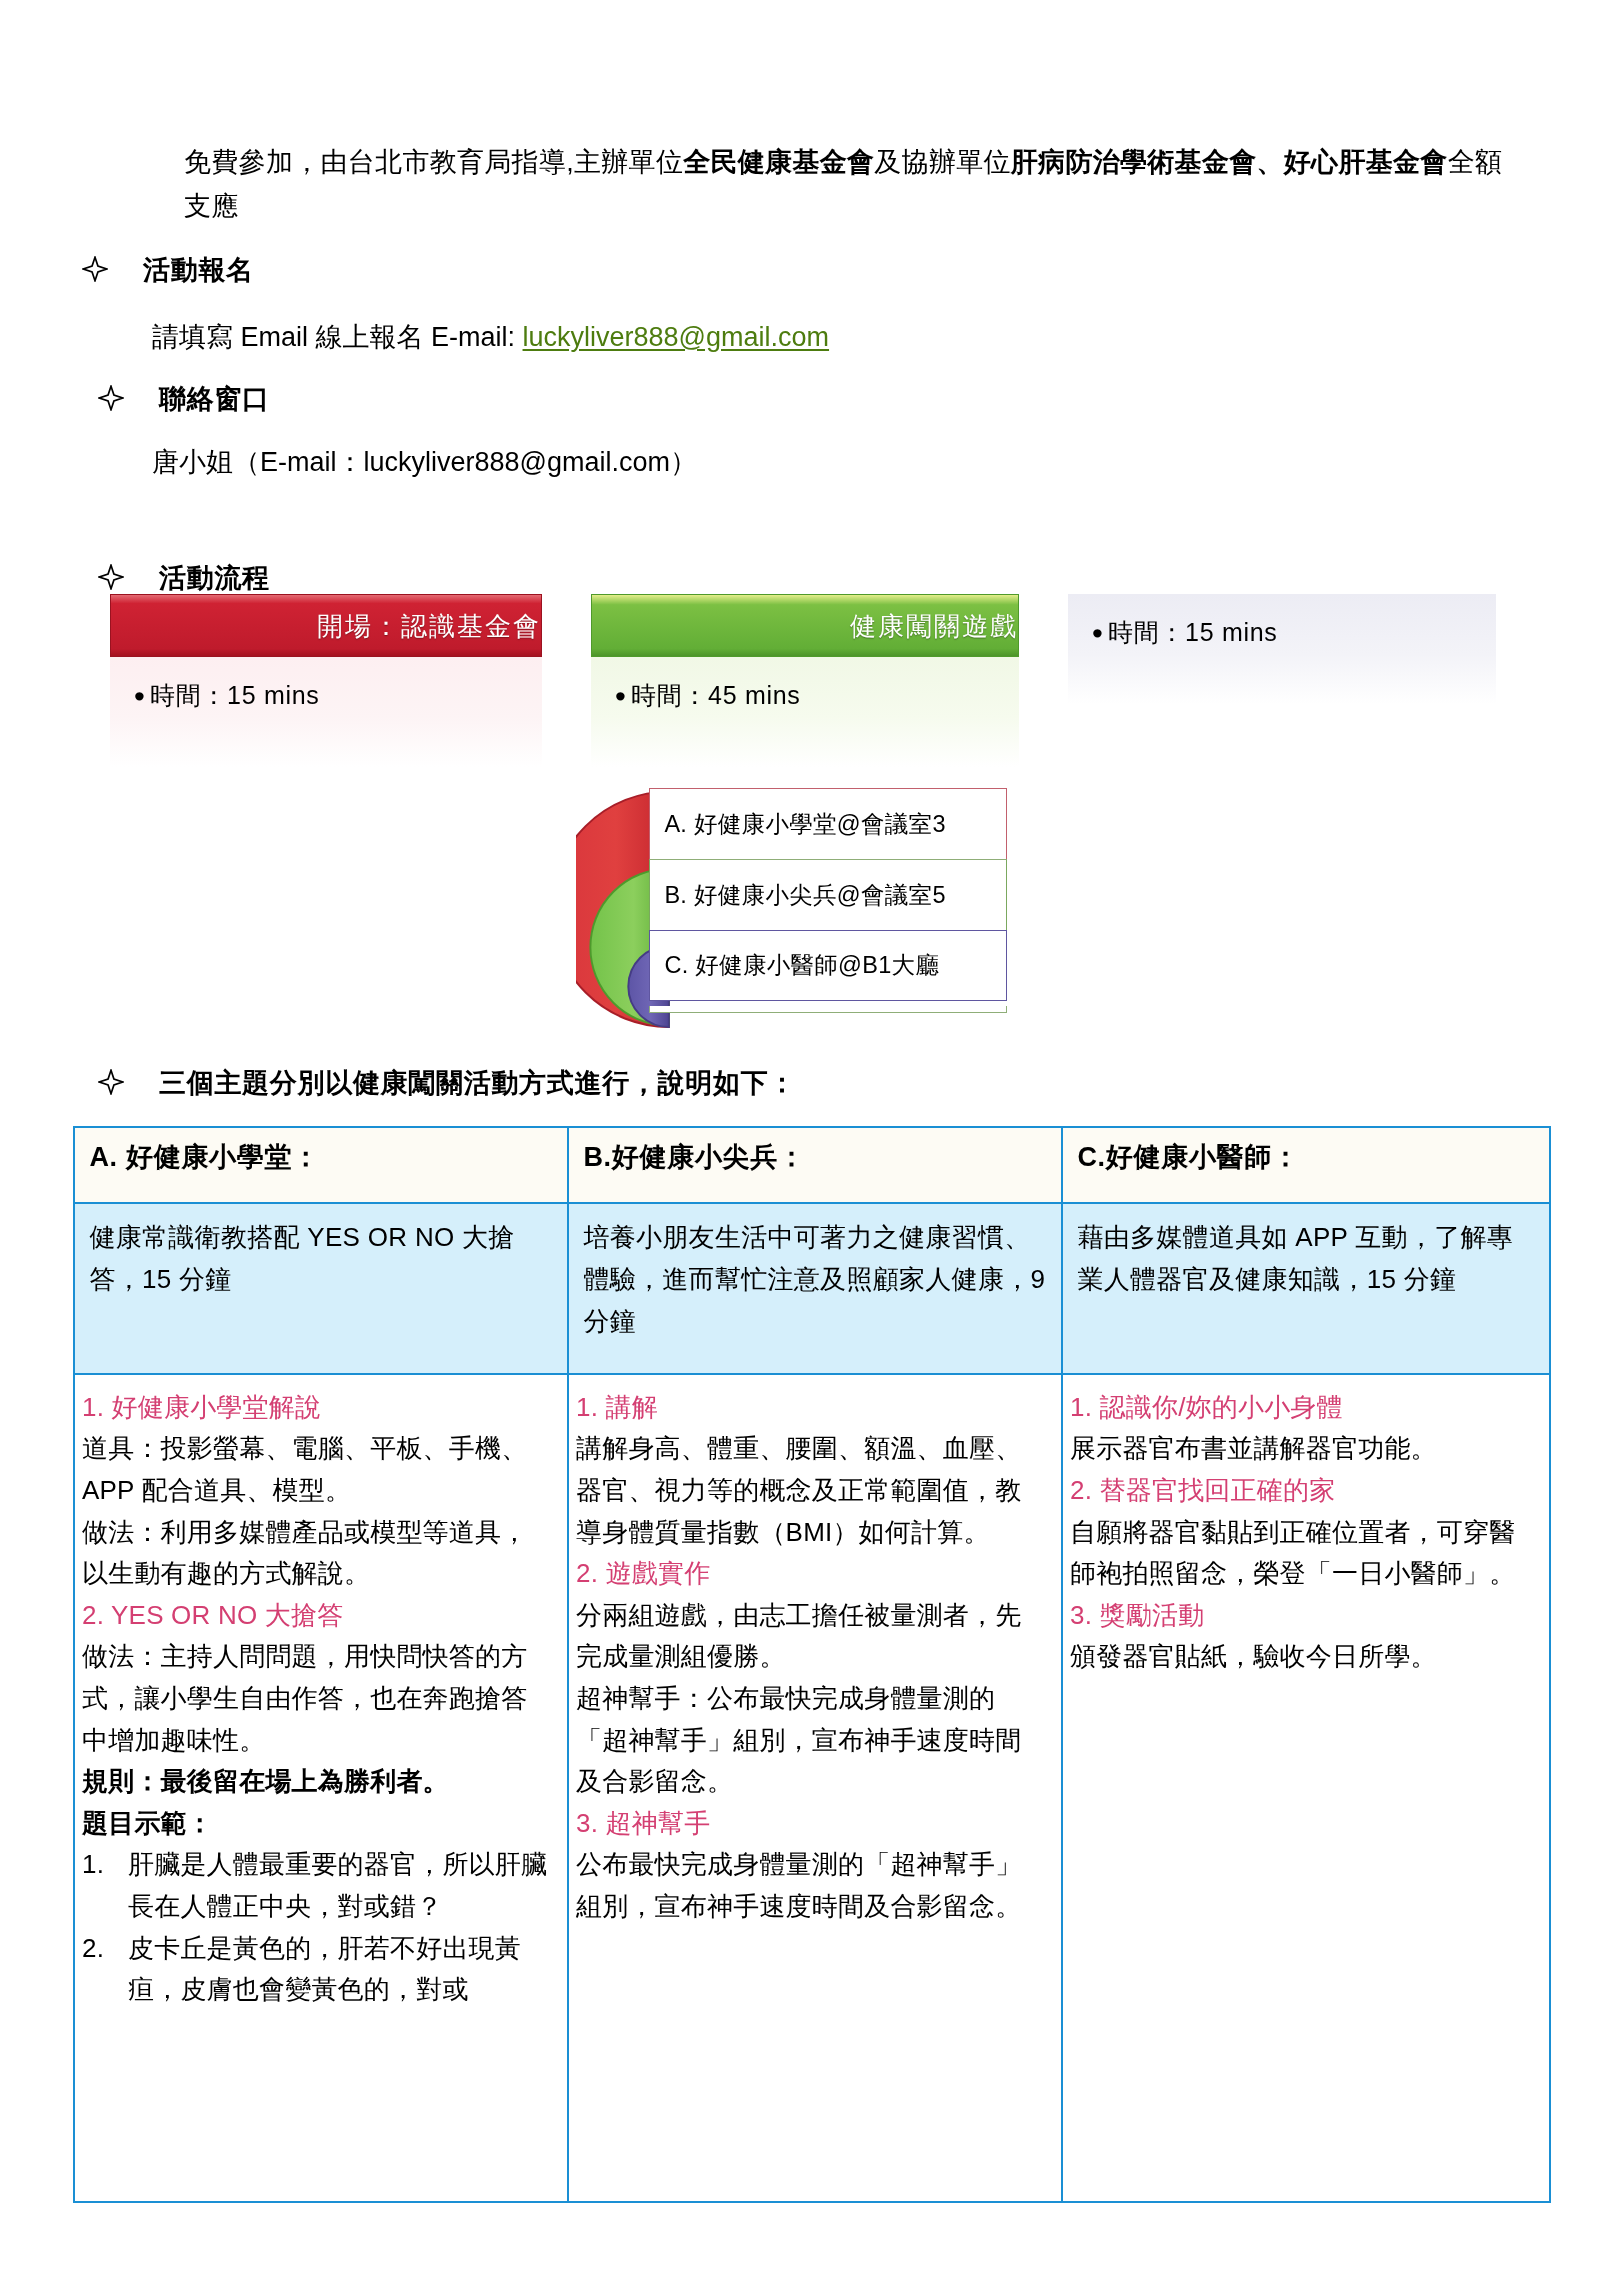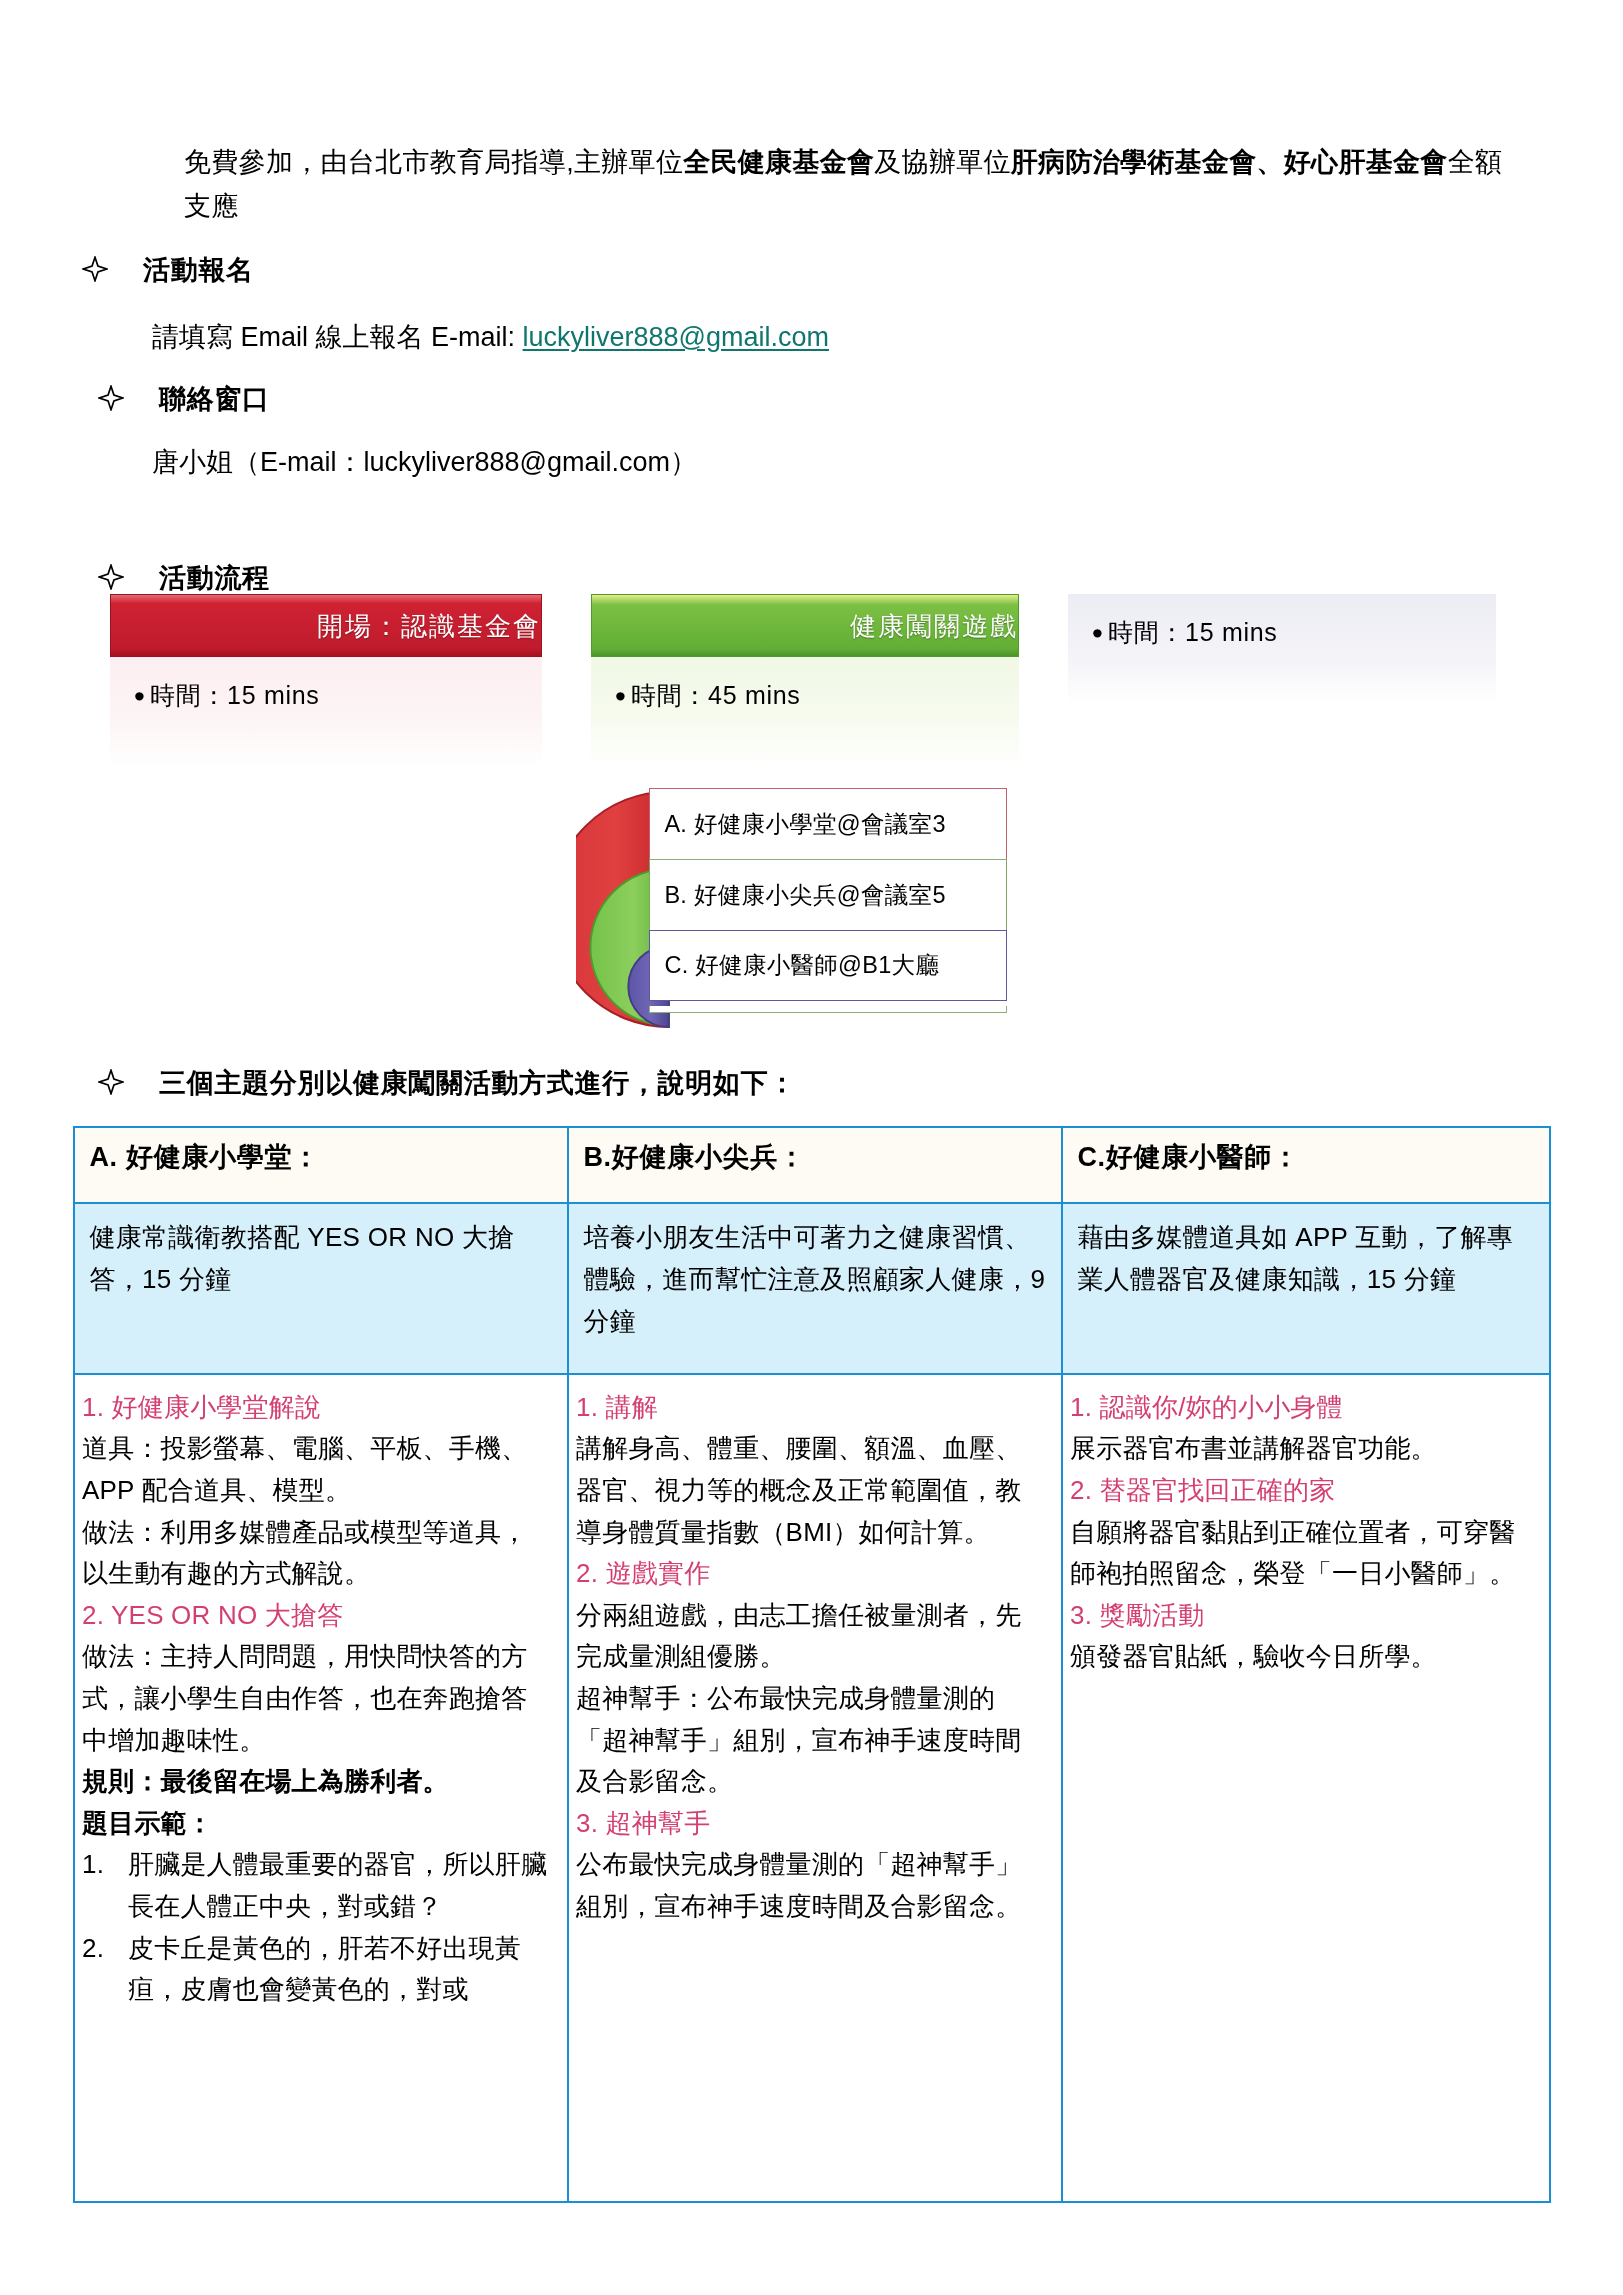--- a/index.html
+++ b/index.html
@@ -59,21 +59,21 @@
     white-space:nowrap;
   }
   .sub-line{
     position:absolute;
     left:152px;
     font-size:27px;
     line-height:1.5;
     white-space:nowrap;
   }
   .maillink{
-    color:#0f766e;
+    color:#4d7c0f;
     text-decoration:underline;
     text-underline-offset:3.3px;
   }
 
   
   .flow{
     position:absolute;
     left:110px;
     top:594px;
     width:1413px;

